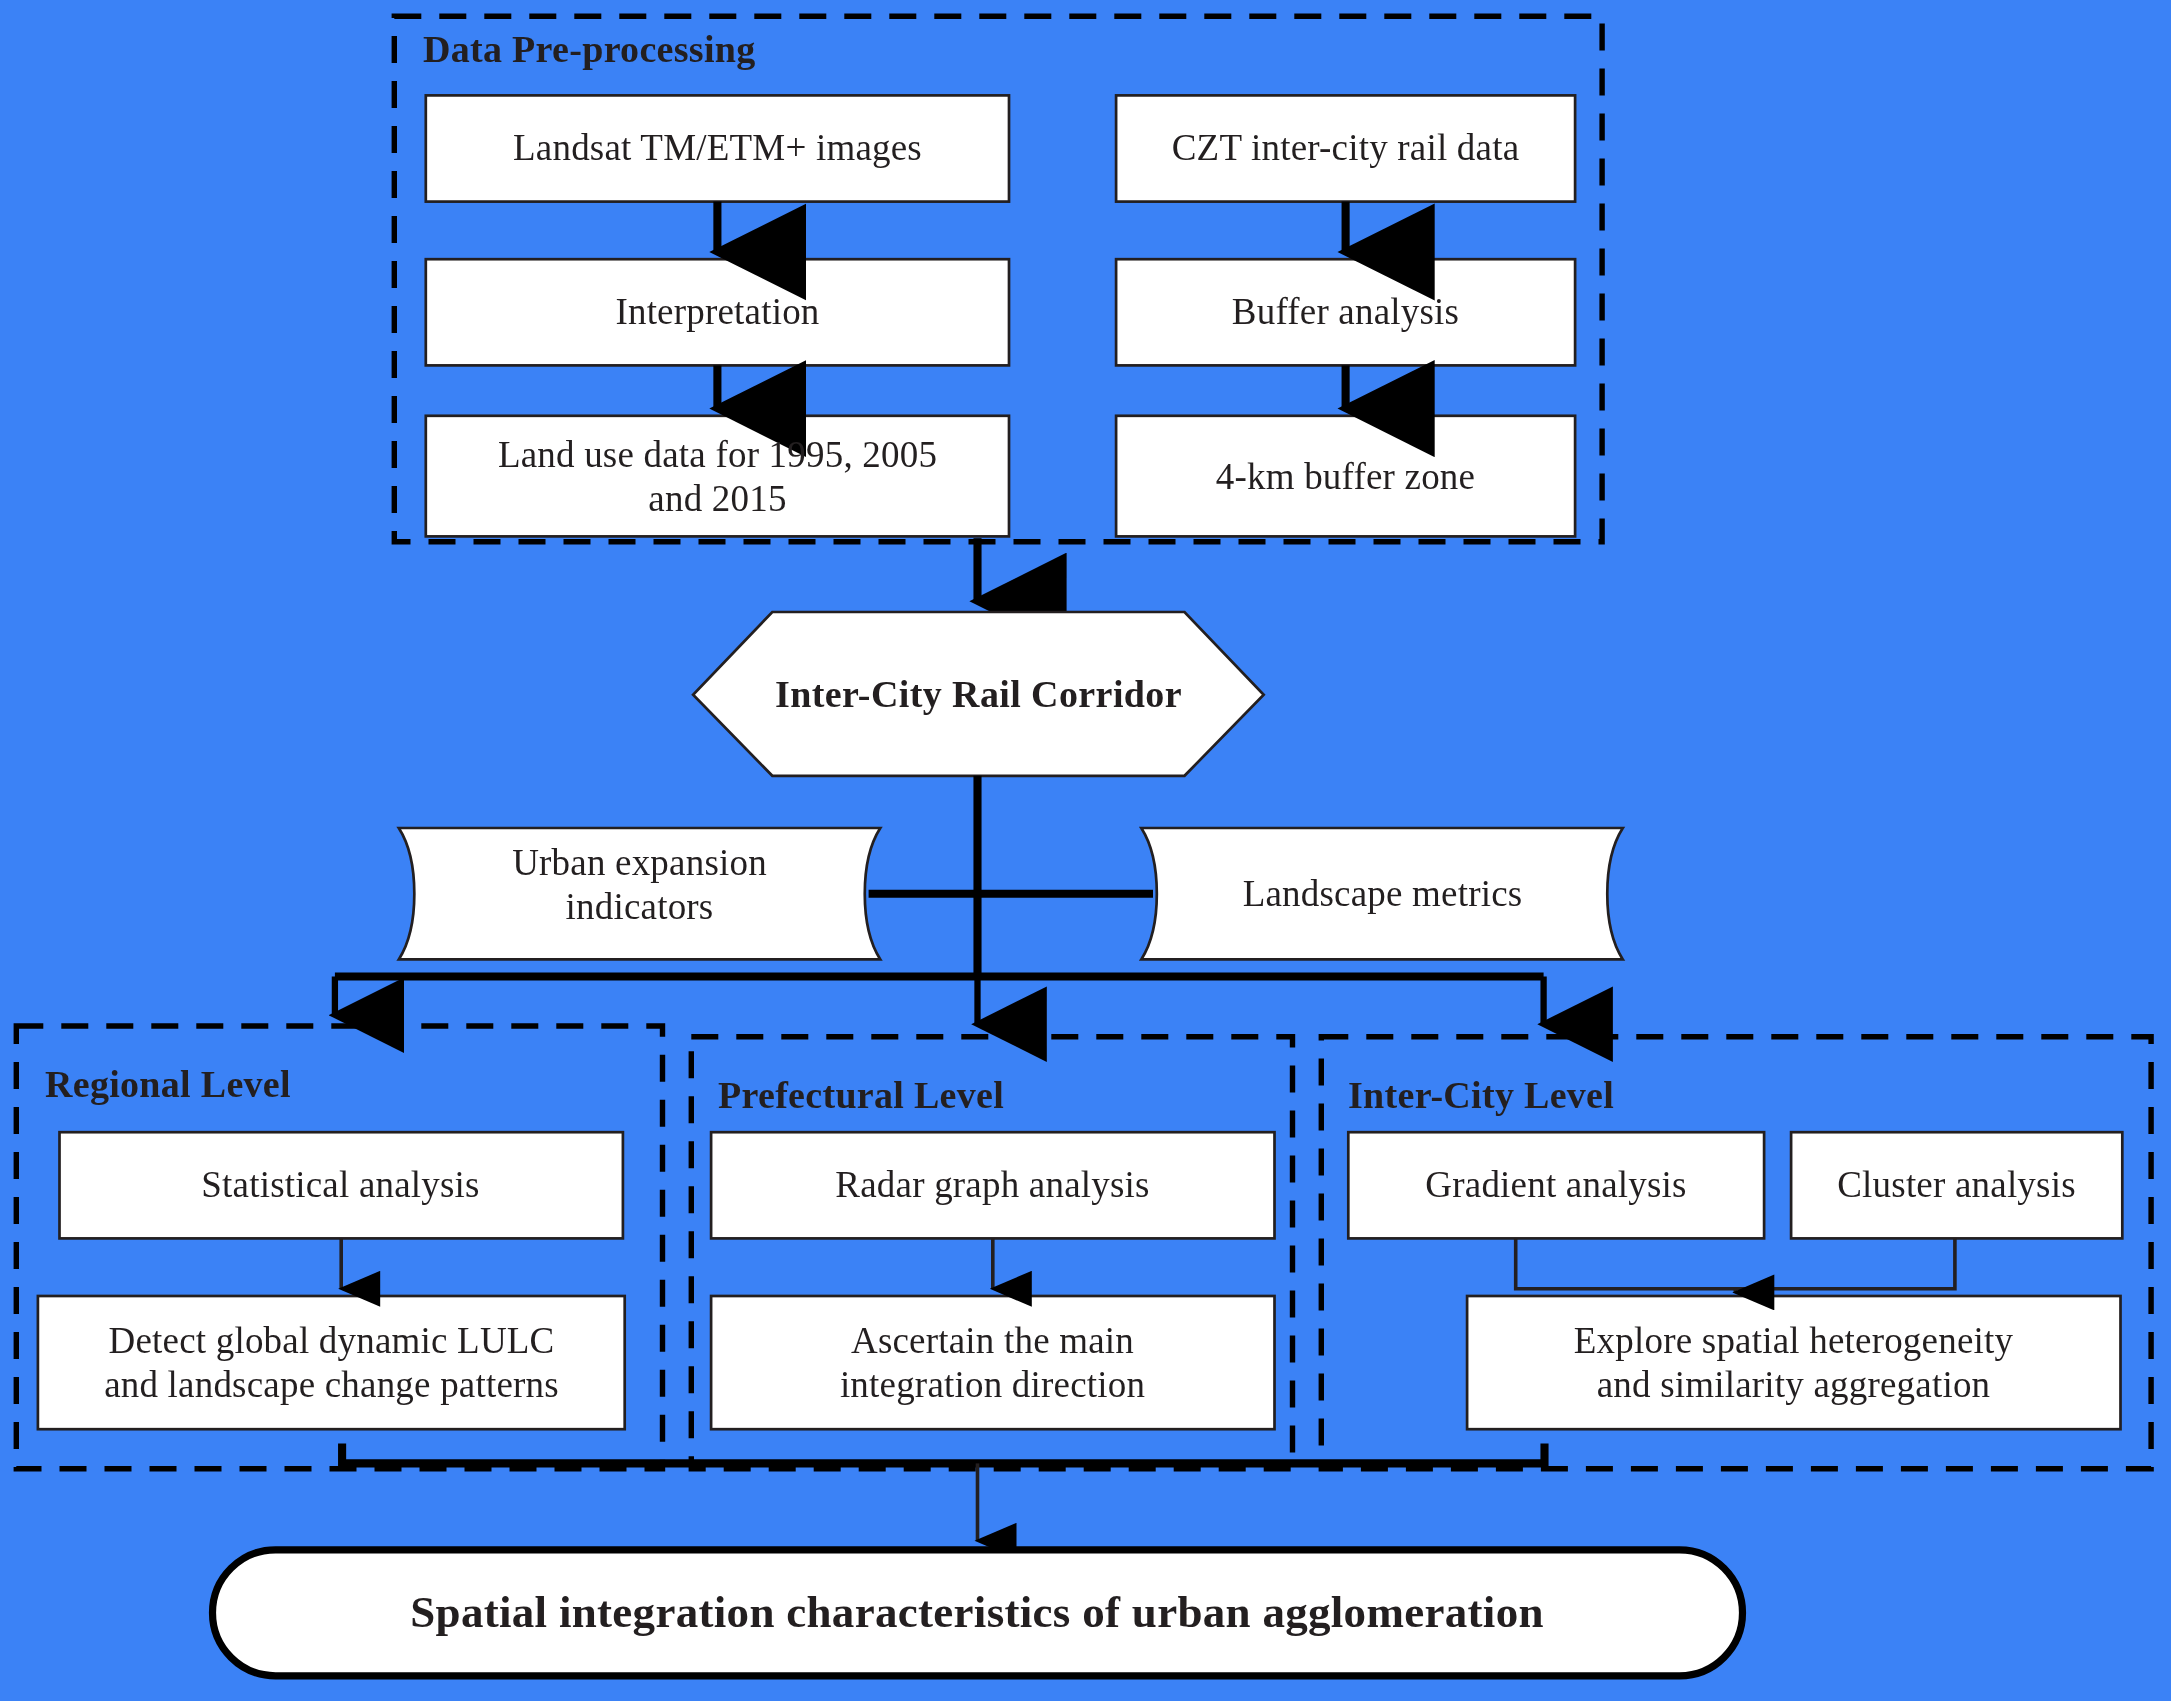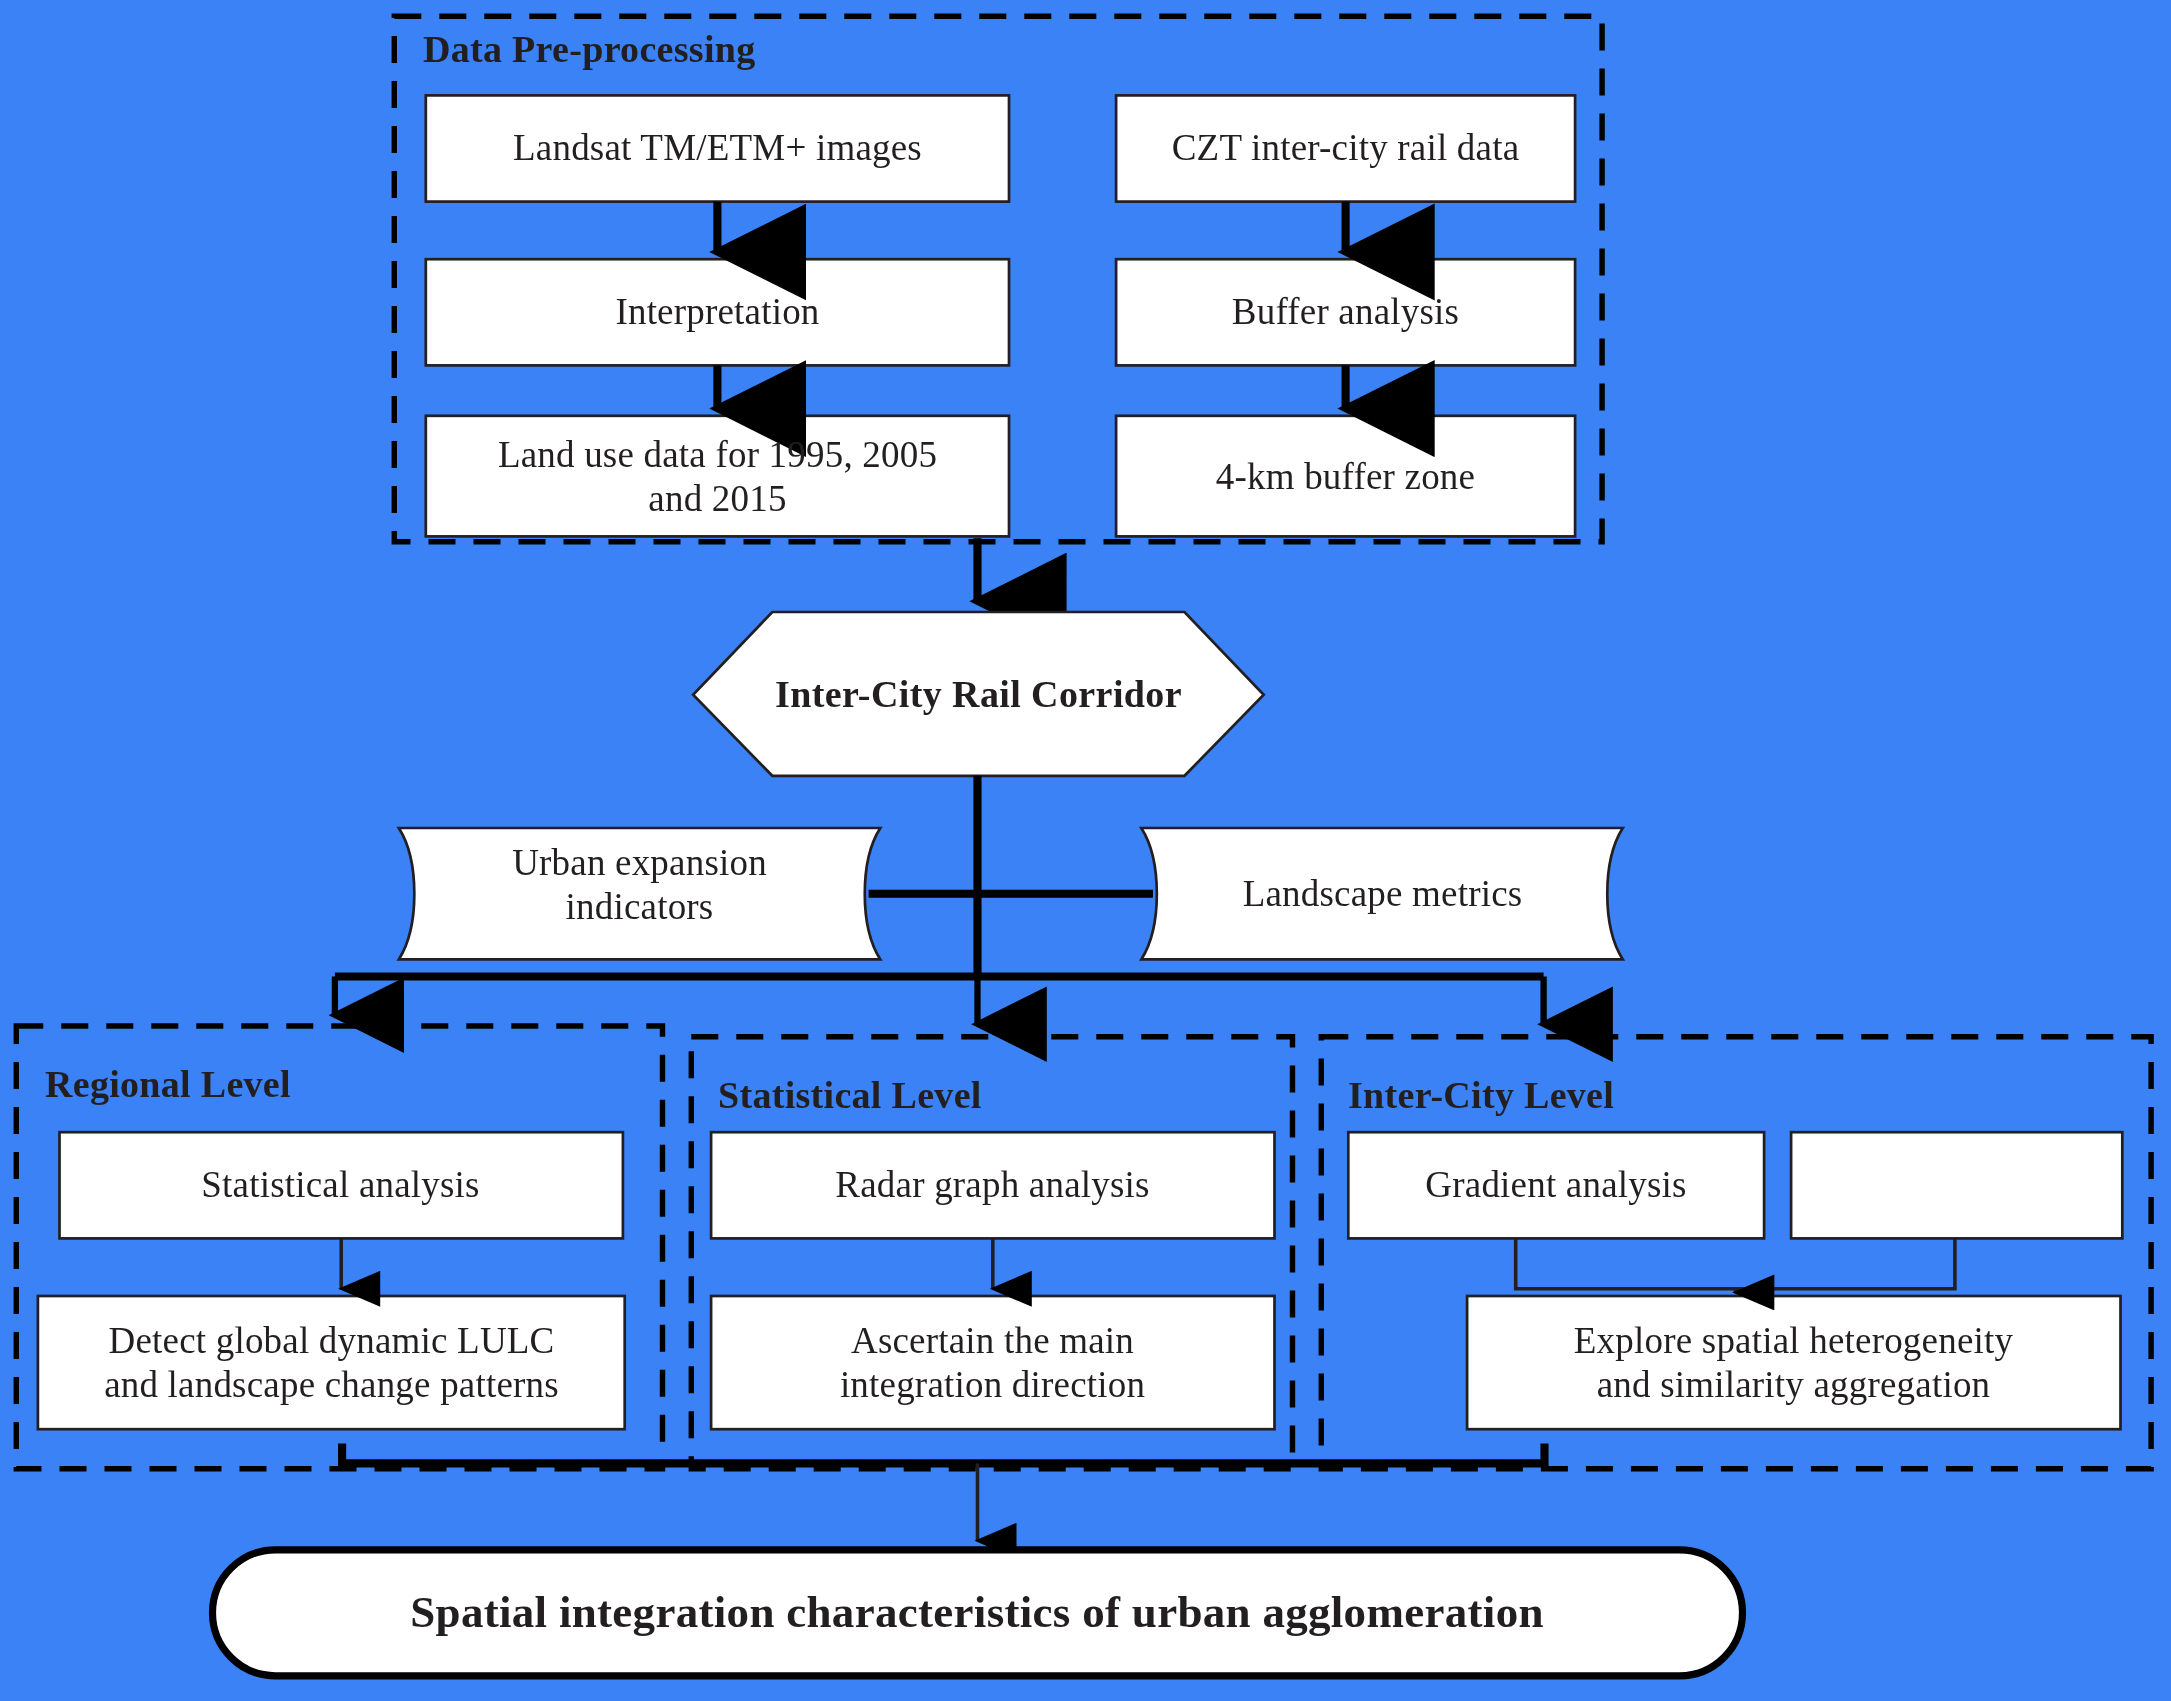--- a/index.html
+++ b/index.html
@@ -138,26 +138,27 @@
 
   <div class="node-label proc-label" style="left:419px; top:828px; width:441px; height:113px;">Urban expansion
 indicators</div>
   <div class="node-label proc-label" style="left:1162px; top:828px; width:441px; height:131px;">Landscape metrics</div>
 
   <div class="panel-title" style="left:45px; top:1062px;">Regional Level</div>
   <div class="node-label proc-label" style="left:59px; top:1132px; width:563px; height:106px;">Statistical analysis</div>
   <div class="node-label proc-label" style="left:38px; top:1296px; width:587px; height:133px;">Detect global dynamic LULC
 and landscape change patterns</div>
 
-  <div class="panel-title" style="left:718px; top:1073px;">Statistical Level</div>
+  <div class="panel-title" style="left:718px; top:1073px;">Prefectural Level</div>
   <div class="node-label proc-label" style="left:711px; top:1132px; width:563px; height:106px;text-align:right;">Radar graph analysis</div>
   <div class="node-label proc-label" style="left:711px; top:1296px; width:563px; height:133px;">Ascertain the main
 integration direction</div>
 
   <div class="panel-title" style="left:1348px; top:1073px;">Inter-City Level</div>
   <div class="node-label proc-label" style="left:1348px; top:1132px; width:416px; height:106px;">Gradient analysis</div>
+  <div class="node-label proc-label" style="left:1791px; top:1132px; width:331px; height:106px;">Cluster analysis</div>
   <div class="node-label proc-label" style="left:1467px; top:1296px; width:653px; height:133px;">Explore spatial heterogeneity
 and similarity aggregation</div>
 
   <div class="node-label final-label" style="left:212px; top:1550px; width:1530px; height:126px;">Spatial integration characteristics of urban agglomeration</div>
 
 </div>
 
 
 </body></html>

